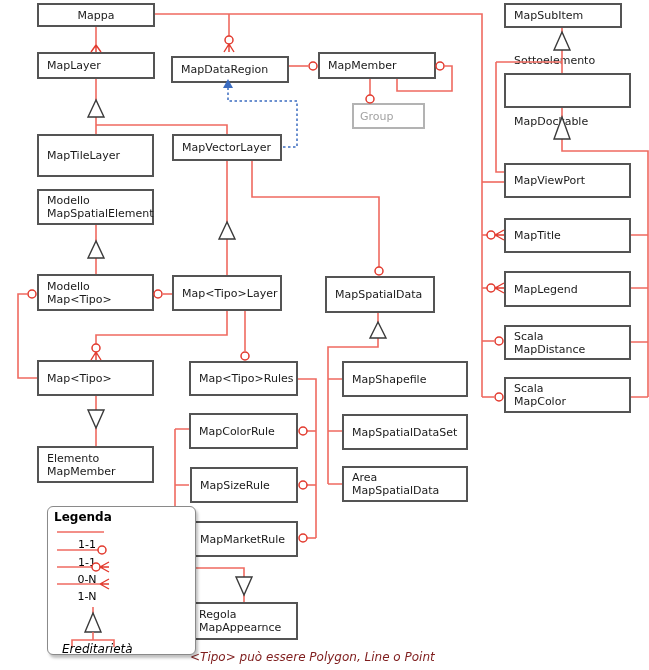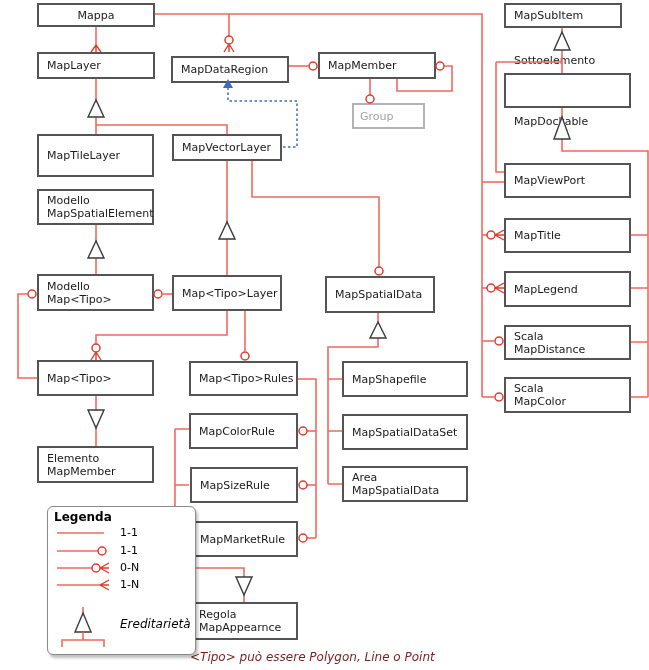--- a/index.html
+++ b/index.html
@@ -24,21 +24,21 @@
   .circ{stroke:var(--sym);stroke-width:1.5;fill:#fff;}
   .tri{stroke:#3a3a3a;stroke-width:1.4;fill:#fff;}
   .blue{stroke:var(--blue);stroke-width:1.5;fill:none;stroke-dasharray:2.5 2.5;}
   .bluehead{fill:var(--blue);stroke:none;}
   #legend{
     position:absolute;left:3px;top:506px;width:149px;height:149px;
     background:#fff;border:1px solid #8a8a8a;border-radius:6px;
     box-shadow:2px 3px 3px rgba(0,0,0,0.25);box-sizing:border-box;z-index:4;margin-left:44px;
   }
   #legend .ltitle{position:absolute;left:6px;top:3px;font-size:12px;font-weight:bold;color:#000;}
-  .lrow{position:absolute;left:6px;display:flex;align-items:center;}
+  .lrow{position:absolute;left:6px;display:flex;align-items:center;flex-direction:column;}
   .lrow svg{display:block;}
   .lrow .llab{margin-left:8px;font-size:11px;color:#000;}
   .lrow.it .llab{font-style:italic;font-size:12px;}
   #footer-note{
     position:absolute;left:190px;top:650px;font-size:12px;font-style:italic;
     color:#7f1d1d;white-space:nowrap;z-index:2;
   }
 </style>
 </head>
 <body>

